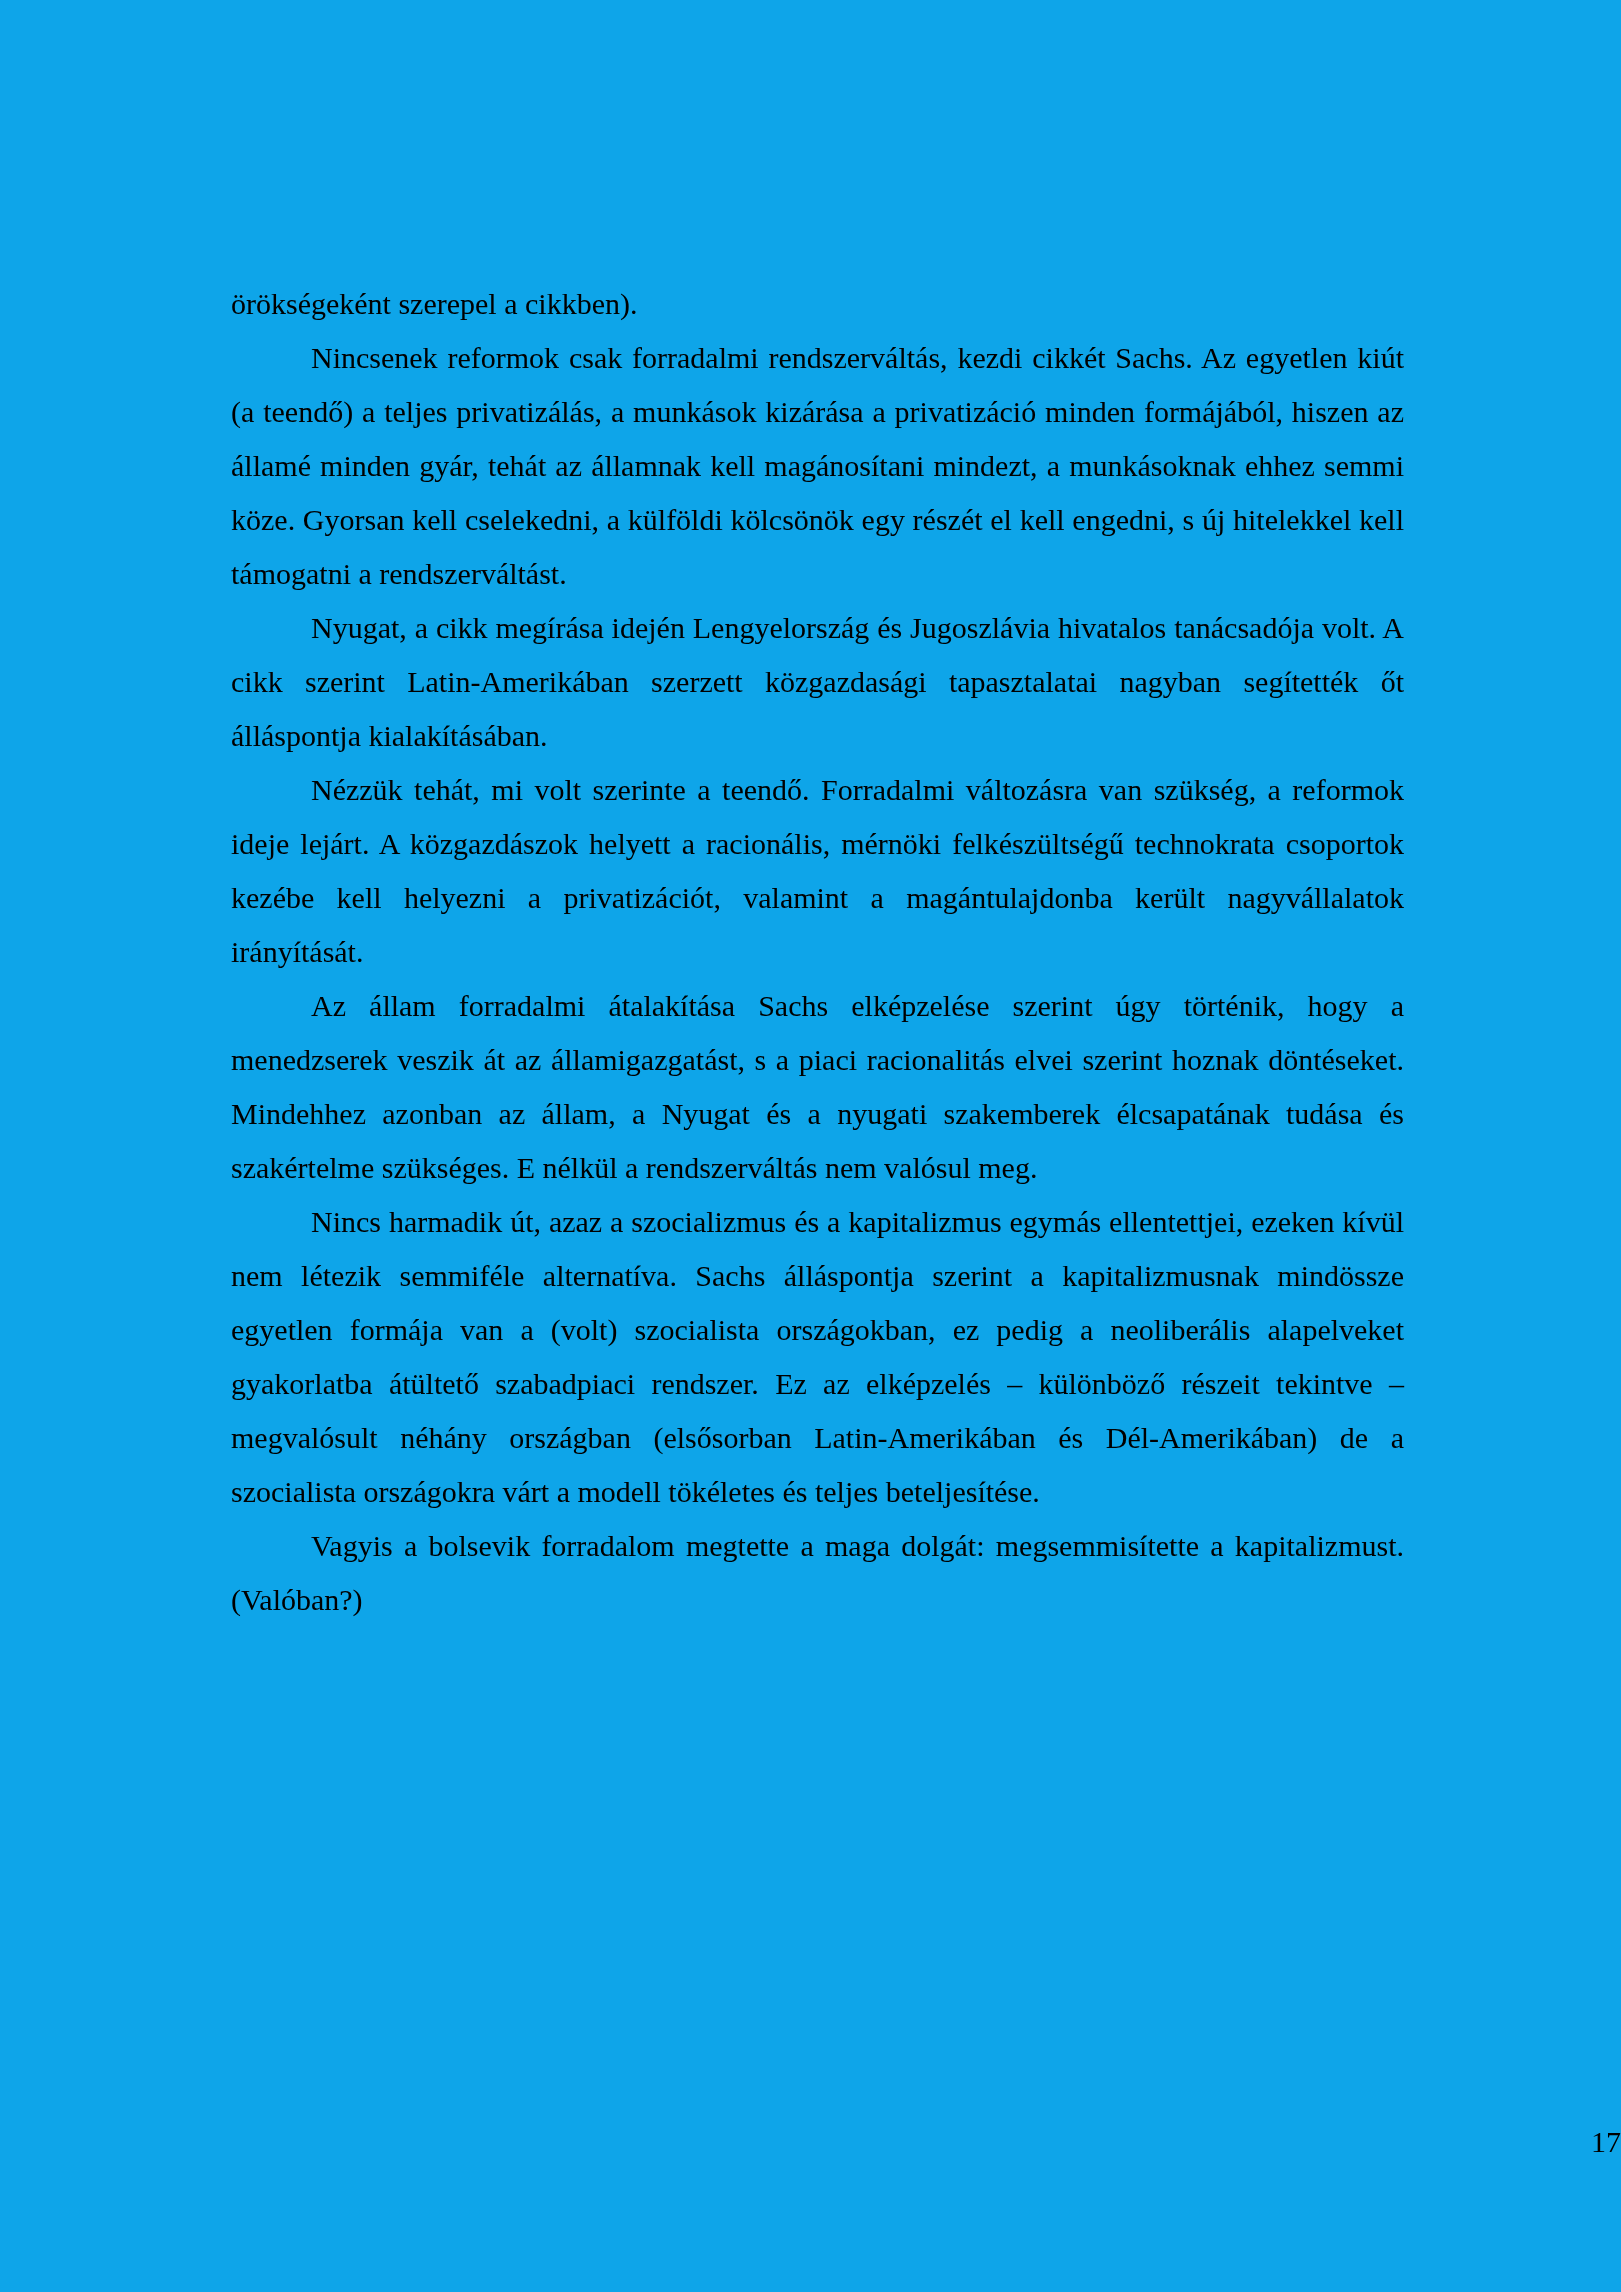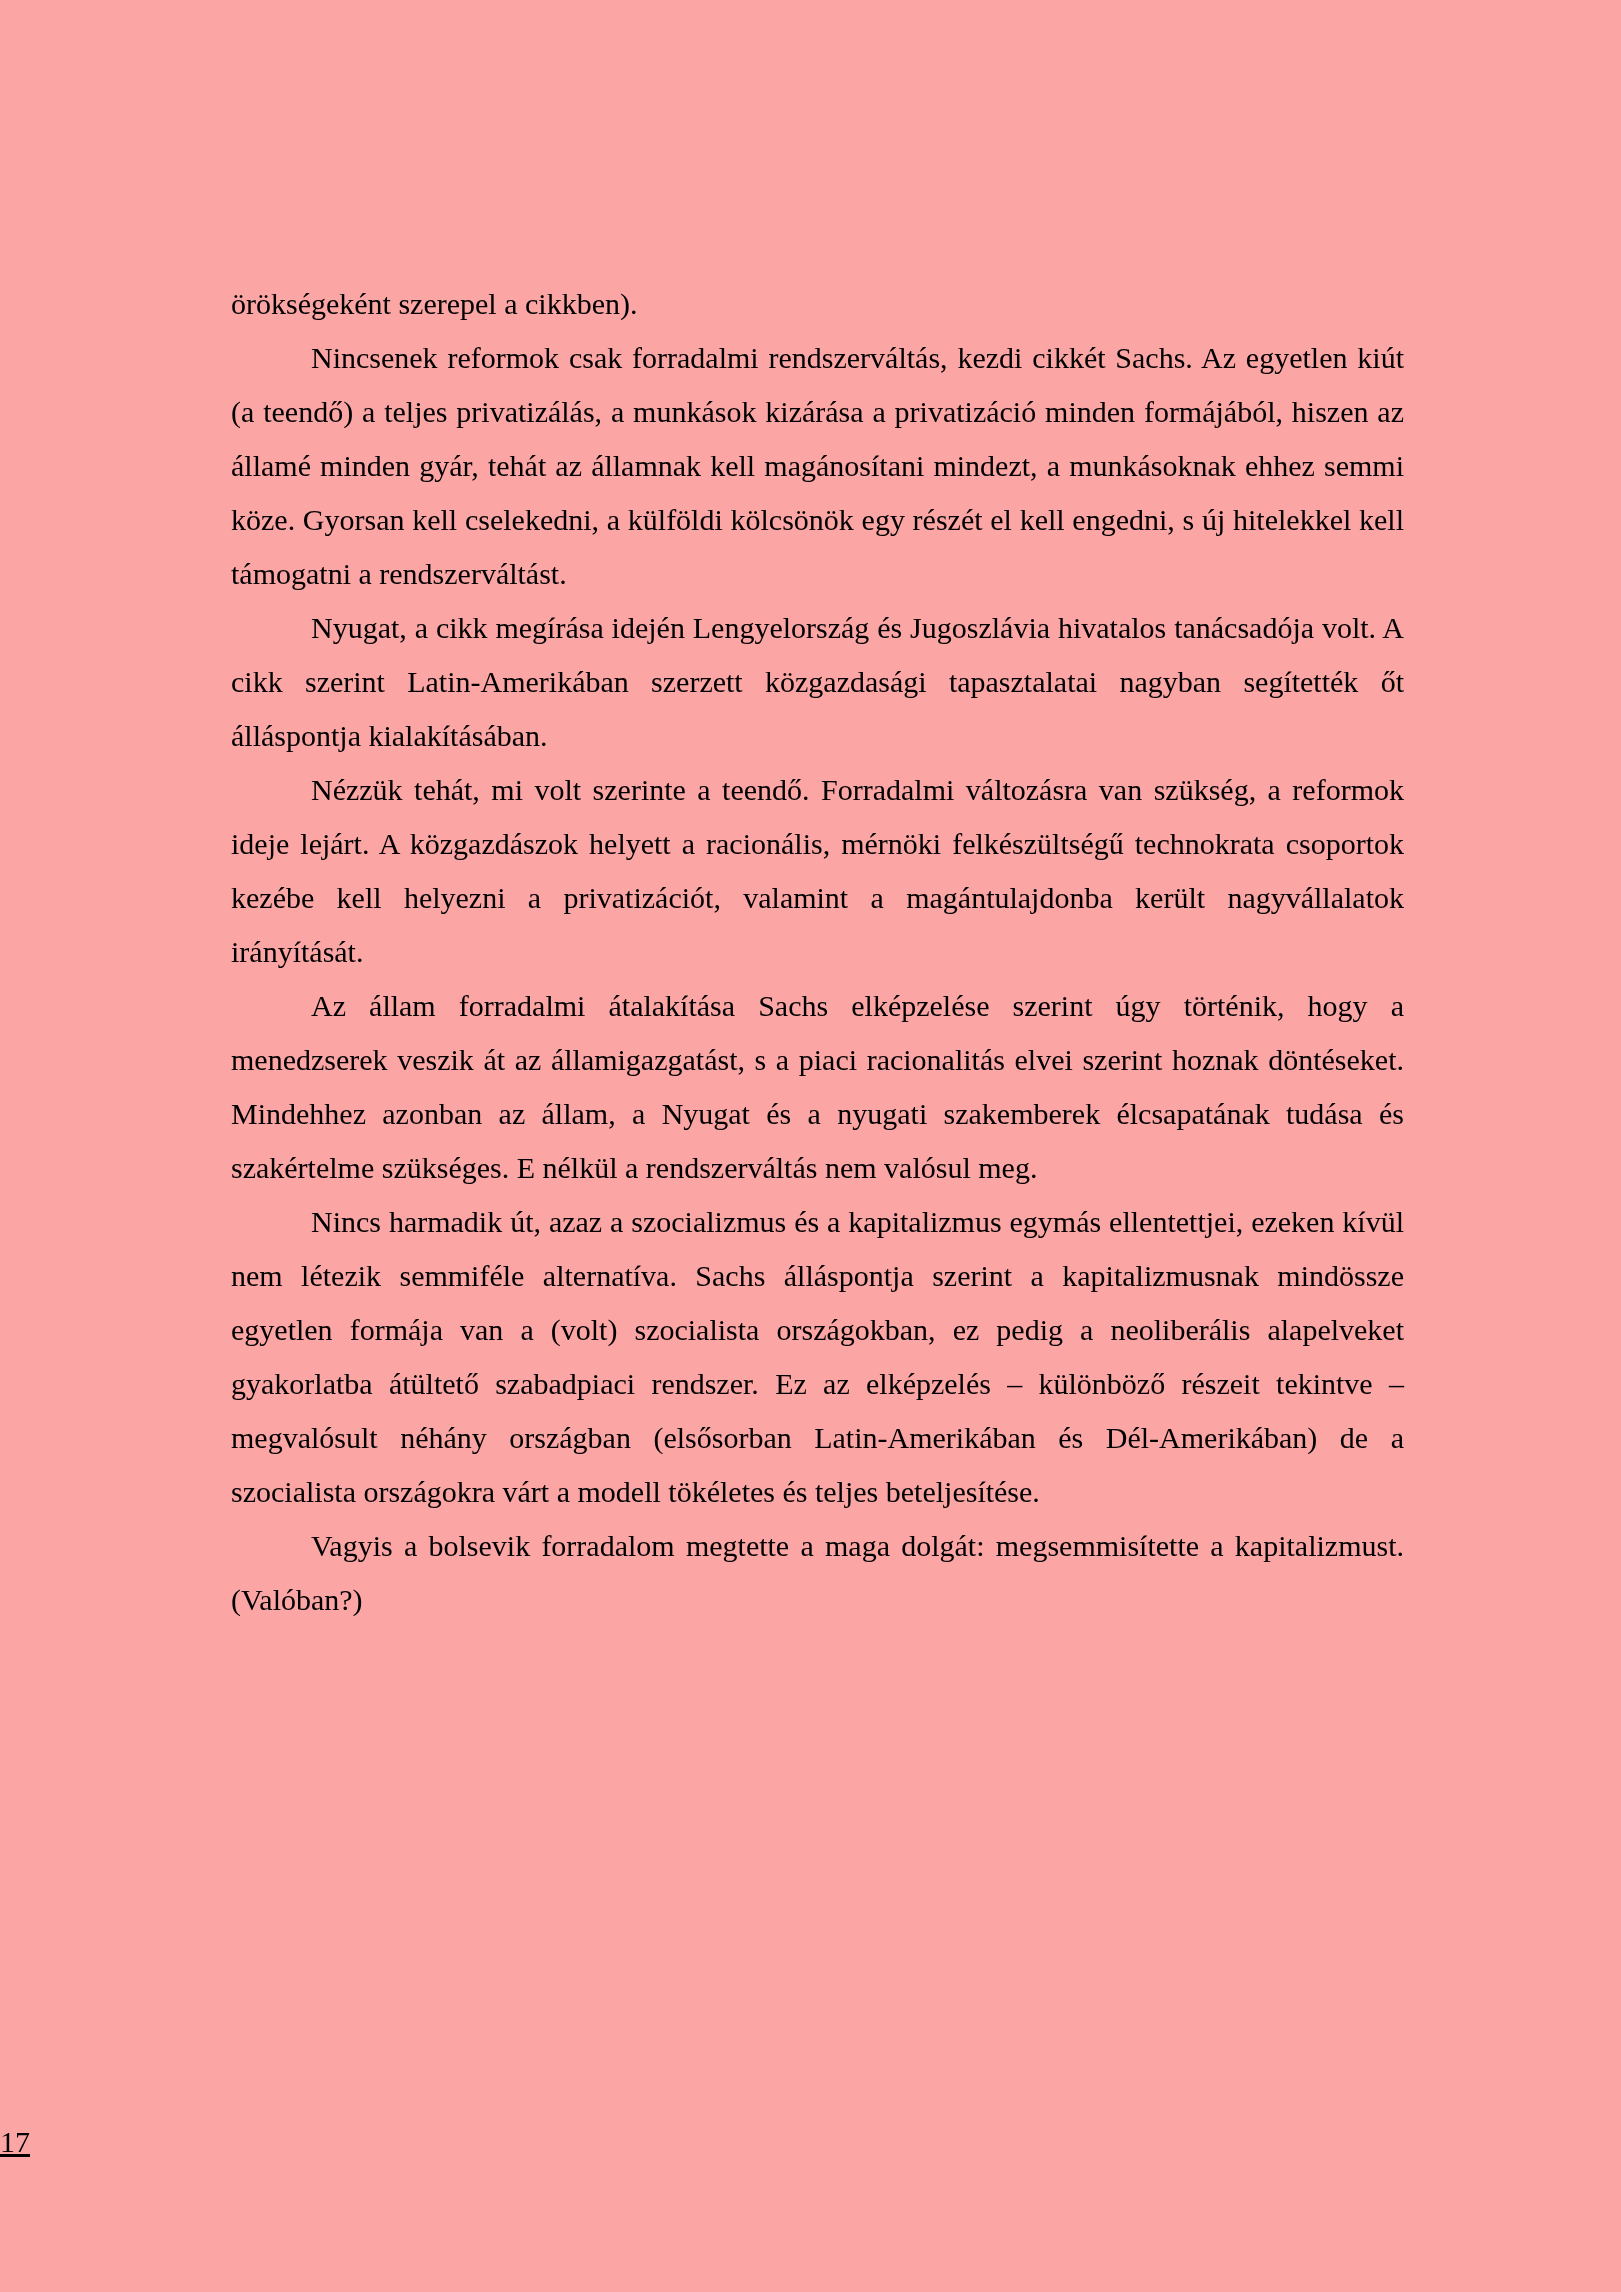--- a/index.html
+++ b/index.html
@@ -7,45 +7,44 @@
       width: 1621px;
       height: 2293px;
       position: relative;
       font-family: "Liberation Serif", "DejaVu Serif", serif;
       color: #000000;
     }
     .page {
       position: absolute;
       left: 0; top: 0;
       width: 1621px; height: 2293px;
-      background: #fca5a5;
+      background: #0ea5e9;
     }
     .body-text {
       position: absolute;
       left: 231px;
       top: 277px;
       width: 1173px;
       font-size: 30px;
       line-height: 54px;
       text-align: justify;
     }
     .para {
       margin: 0;
       text-indent: 0;
     }
     .para.indent { text-indent: 80px; }
     .page-number {
       position: absolute;
       left: 0;
       width: 1621px;
       top: 2124px;
-      text-align: left;
+      text-align: right;
       font-size: 30px;
       line-height: 35px;
-      text-decoration: underline;
     }
   </style>
 </head>
 <body>
 
 <div class="page">
   <div class="body-text">
     <p class="para">örökségeként szerepel a cikkben).</p>
     <p class="para indent">Nincsenek reformok csak forradalmi rendszerváltás, kezdi cikkét Sachs. Az egyetlen kiút (a teendő) a teljes privatizálás, a munkások kizárása a privatizáció minden formájából, hiszen az államé minden gyár, tehát az államnak kell magánosítani mindezt, a munkásoknak ehhez semmi köze. Gyorsan kell cselekedni, a külföldi kölcsönök egy részét el kell engedni, s új hitelekkel kell támogatni a rendszerváltást.</p>
     <p class="para indent">Nyugat, a cikk megírása idején Lengyelország és Jugoszlávia hivatalos tanácsadója volt. A cikk szerint Latin-Amerikában szerzett közgazdasági tapasztalatai nagyban segítették őt álláspontja kialakításában.</p>

